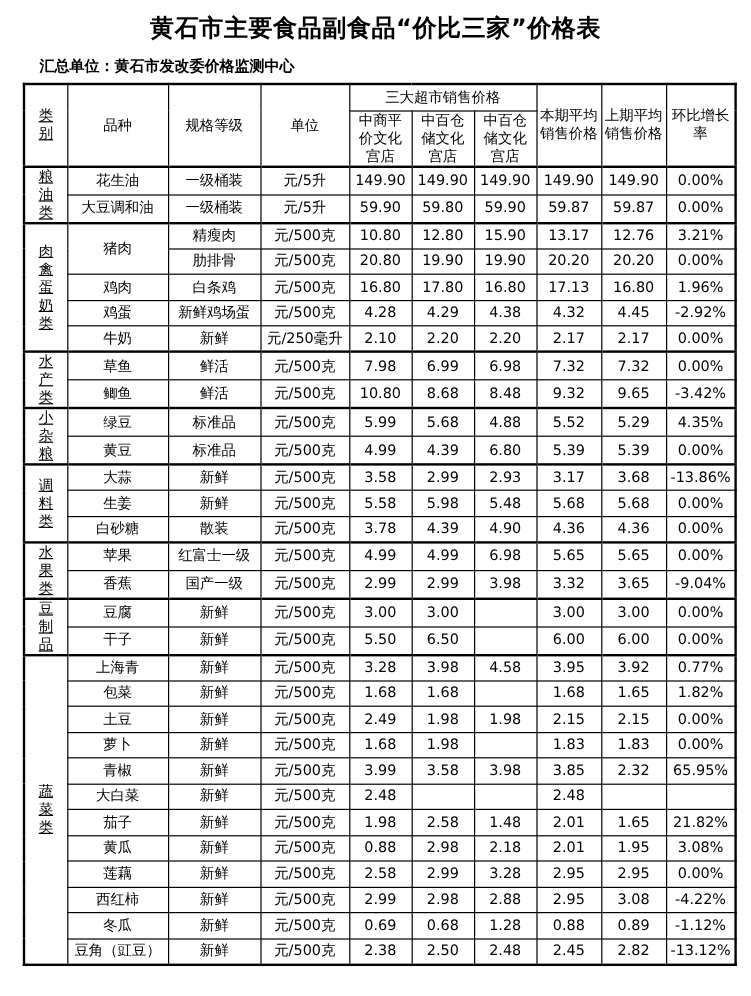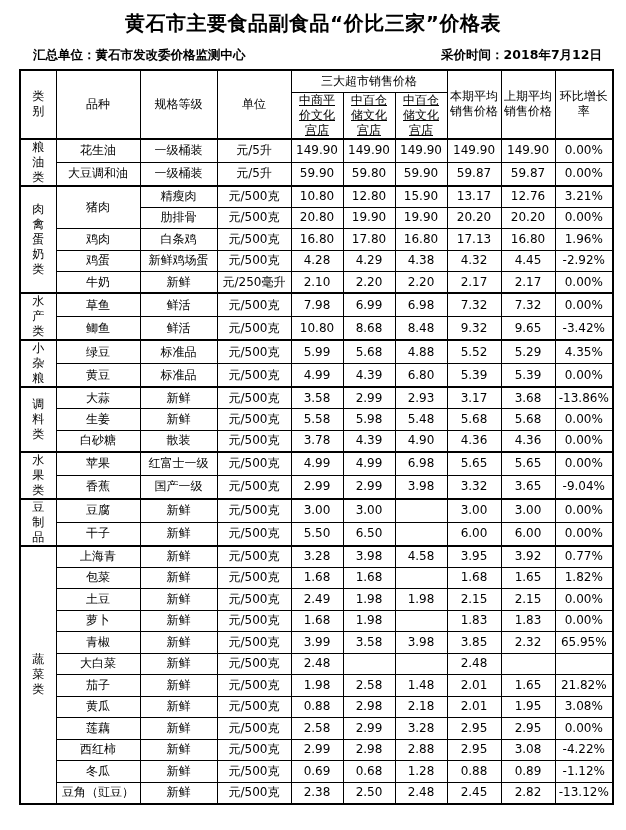--- a/index.html
+++ b/index.html
@@ -38,49 +38,49 @@
     border: 1px solid #000;
     text-align: center;
     vertical-align: middle;
     padding: 0 2px;
     word-break: break-all;
     line-height: 1.25;
     font-size: 12px;
     font-weight: normal;
   }
   .price-table thead th { height: 22px; margin-top: 40px; }
-  .price-table thead tr.sub-tier th { height: 42px; text-decoration: underline; }
+  .price-table thead tr.sub-tier th { height: 42px; }
   .price-table tbody td { height: 21.5px; }
   .price-table tbody tr.group-start td { border-top: 2px solid #000; }
   .price-table thead tr.sub-tier th { border-bottom: 2px solid #000; }
   .vertical {
     display: inline-block;
     width: 1em;
     word-break: break-all;
     line-height: 1.25;
+    text-decoration: underline;
   }
   
   col.c-cat   { width: 36px; }
   col.c-var   { width: 84px; }
   col.c-spec  { width: 77px; }
   col.c-unit  { width: 74px; }
   col.c-shop  { width: 52px; }
   col.c-avg   { width: 54px; }
   col.c-rate  { width: 58px; }
 </style>
 </head>
 <body>
 
 <div class="page">
 
   <div class="doc-title">黄石市主要食品副食品“价比三家”价格表</div>
 
   <div class="meta-row">
     <span>汇总单位：黄石市发改委价格监测中心</span>
-    <span>采价时间：2018年7月12日</span>
   </div>
 
   <table class="price-table">
     <colgroup>
       <col class="c-cat">
         <col class="c-var">
         <col class="c-spec">
         <col class="c-unit">
       <col class="c-shop">
         <col class="c-shop">

